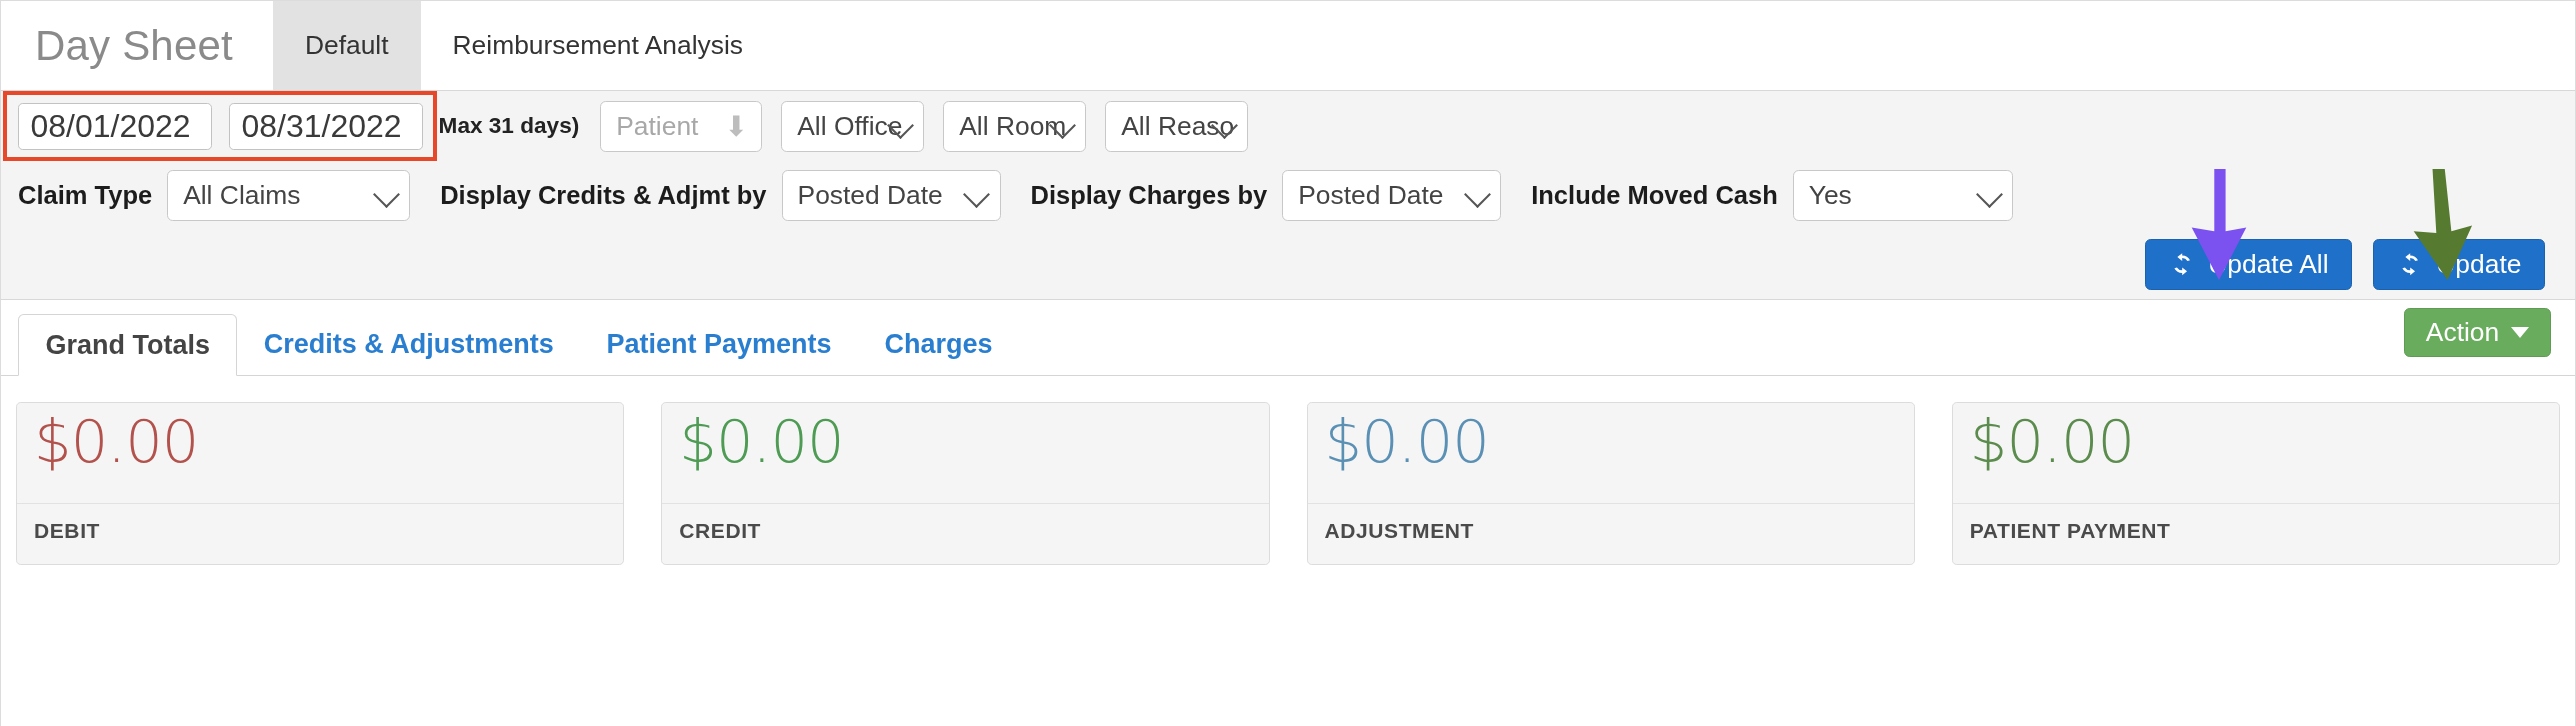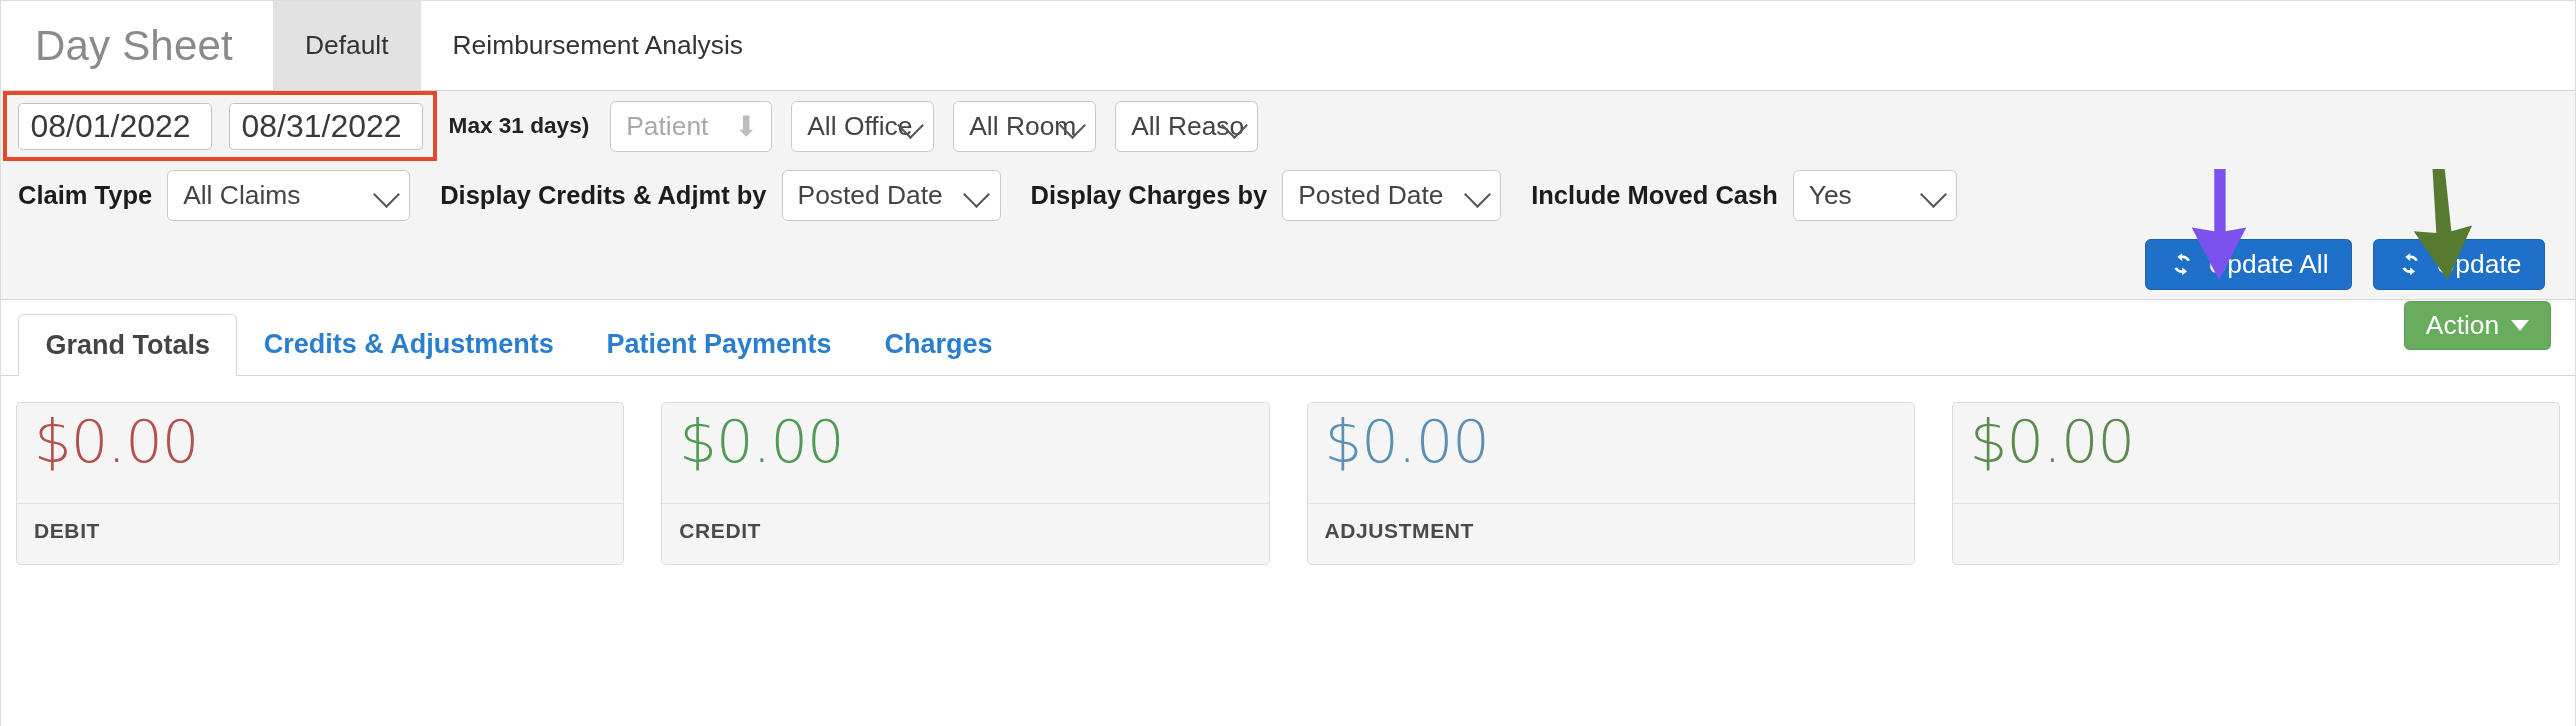--- a/index.html
+++ b/index.html
@@ -93,21 +93,21 @@
     color: #3a3a3a;
     padding: 0 11.3px;
     font-family: "Liberation Sans", sans-serif;
     outline: none;
   }
 
   .maxdays {
     font-size: 22.6px;
     font-weight: bold;
     color: #222;
-    margin-left: 12px;
+    margin-left: 2px;
     white-space: nowrap;
   }
 
   .sel {
     position: relative;
     height: 51px;
     box-sizing: border-box;
     border: 0.9px solid #c8c8c8;
     border-radius: 5.7px;
     background: #ffffff;
@@ -153,21 +153,21 @@
     font-weight: bold;
     color: #1c1c1c;
     white-space: nowrap;
     margin-left: 30px;
   }
   .fld-label:first-child { margin-left: 0; }
 
   .sel-claim  { width: 243px; margin-left: 15px; text-align: right; }
   .sel-credit { width: 219px; margin-left: 15px; }
   .sel-charge { width: 219px; margin-left: 15px; }
-  .sel-moved  { width: 164px; margin-left: 15px; }
+  .sel-moved  { width: 220px; margin-left: 15px; }
 
   
   .update-row {
     display: flex;
     align-items: center;
     justify-content: flex-end;
     height: 70px;
     padding-right: 30px;
     gap: 21px;
   }
@@ -220,21 +220,21 @@
     border: 0.9px solid #d5d5d5;
     border-bottom: 0.9px solid #ffffff;
     border-radius: 5.7px 5.7px 0 0;
     margin-bottom: -0.9px;
     height: 60px;
     line-height: 60px;
   }
   .btn-action {
     position: absolute;
     right: 24.5px;
-    bottom: 25px;
+    bottom: 18px;
     background: #6aac5e;
     border: 0.9px solid #5d9c52;
     border-radius: 5.7px;
     color: #ffffff;
     font-size: 26.4px;
     height: 49px;
     padding: 0 21px;
     display: inline-flex;
     align-items: center;
     gap: 11.3px;
@@ -393,20 +393,21 @@
     <div class="card">
       <div class="card-value" style="color: rgb(78, 155, 84);">$0.00</div>
       <div class="card-label">CREDIT</div>
     </div>
     <div class="card">
       <div class="card-value" style="color: rgb(91, 144, 181);">$0.00</div>
       <div class="card-label">ADJUSTMENT</div>
     </div>
     <div class="card">
       <div class="card-value" style="color: rgb(91, 140, 77);">$0.00</div>
+      <div class="card-label">PATIENT PAYMENT</div>
     </div>
   </div>
 
   <svg class="anno" id="arrow-purple" width="104" height="113" viewBox="0 0 110 120">
     <path id="ap-path" d="M50 0 L62 0 L62 66 L84 62 L55 118 L26 62 L50 66 Z" fill="#7b52f0"></path>
   </svg>
 
   <svg class="anno" id="arrow-green" width="104" height="113" viewBox="0 0 110 120">
     <path id="ag-path" d="M46 0 L59 0 L66 66 L88 60 L62 118 L26 66 L50 68 Z" fill="#577a31"></path>
   </svg>

